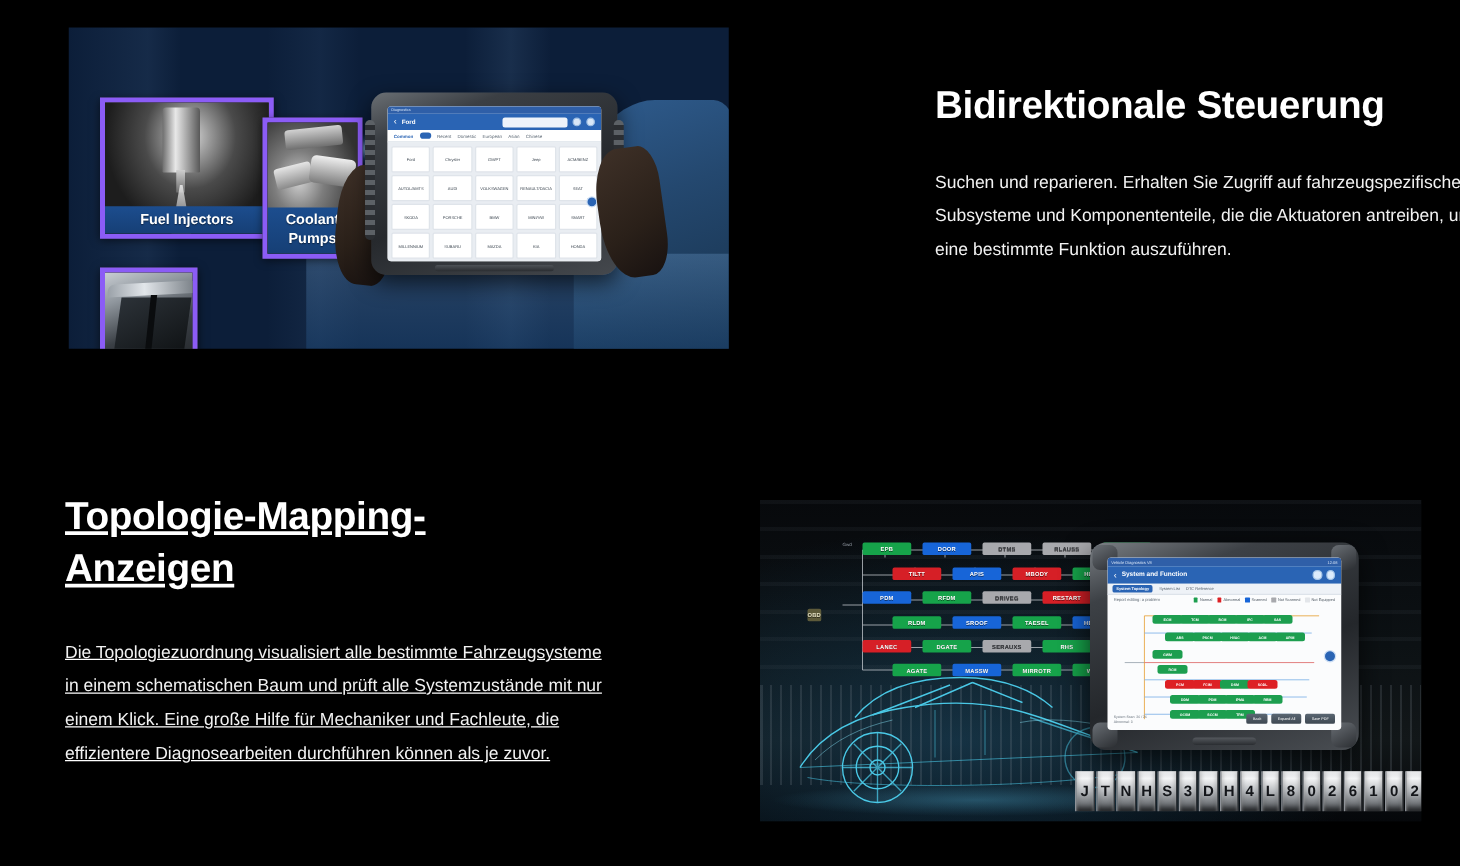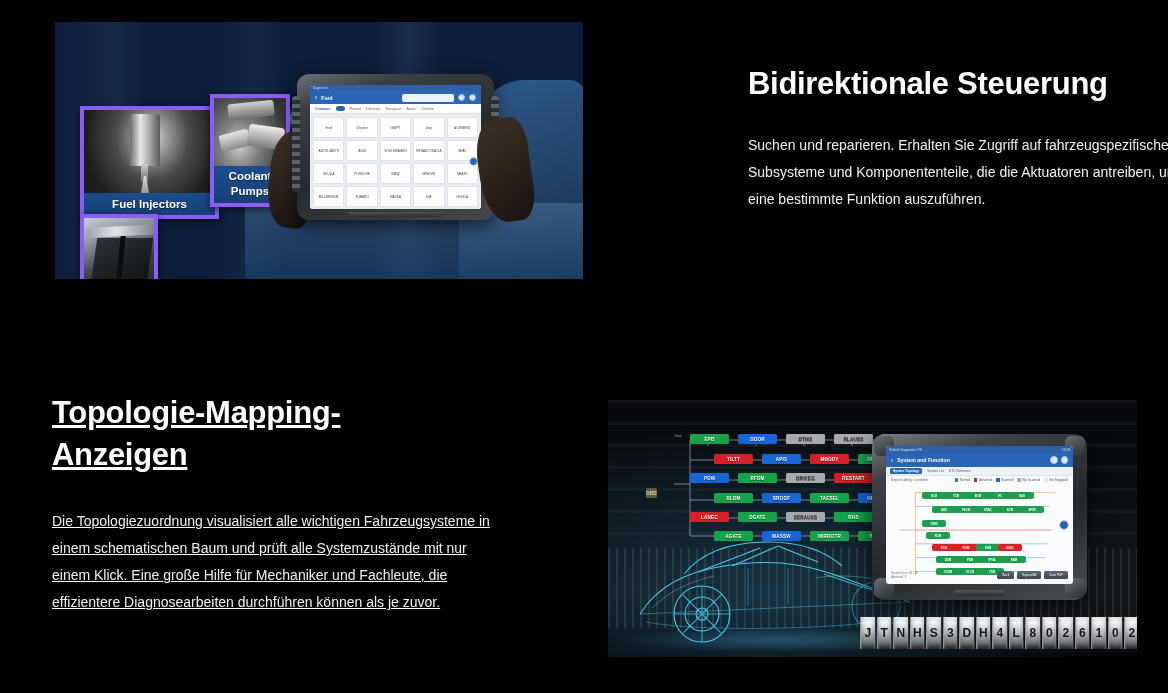--- a/index.html
+++ b/index.html
@@ -83,21 +83,21 @@
   .thumb .pic { position: absolute; inset: 0; }
   .thumb .caption {
     position: absolute; left: 0; right: 0; bottom: 0;
     background: linear-gradient(180deg,#1c4d8e 0%,#163f75 100%);
     color: #fff; font-weight: 700; text-align: center;
     font-size: 11.5px; line-height: 14px; padding: 4px 2px;
     text-shadow: 0 1px 1px rgba(0,0,0,.5);
   }
   .thumb .caption.two-line { line-height: 15px; padding: 3px 2px 4px; }
 
-  #thumb-fuel-injectors { left: 25px; top: 40px; width: 139px; height: 113px; }
+  #thumb-fuel-injectors { left: 25px; top: 12px; width: 139px; height: 113px; }
   #thumb-fuel-injectors .pic {
     background:
       radial-gradient(ellipse at 52% 26%, #d9d9d9 0%, #9a9a9a 16%, #4a4a4a 38%, #1d1d1d 70%),
       linear-gradient(180deg,#3a3a3a,#101010);
   }
   #thumb-fuel-injectors .nozzle {
     position:absolute; left:46px; top:4px; width:30px; height:52px;
     background: linear-gradient(90deg,#6e6e6e,#e8e8e8 35%,#bdbdbd 55%,#585858);
     border-radius: 3px 3px 1px 1px;
   }
@@ -494,21 +494,21 @@
   </div>
 
   <div class="section" id="text-bidirectional">
     <h2 class="heading">Bidirektionale Steuerung</h2>
     <p class="body-copy">Suchen und reparieren. Erhalten Sie Zugriff auf fahrzeugspezifische Subsysteme und Komponententeile, die die Aktuatoren antreiben, um eine bestimmte Funktion auszuführen.</p>
   </div>
 
   <div class="section" id="text-topology">
     <h2 class="heading">Topologie-Mapping-
 Anzeigen</h2>
-    <p class="body-copy">Die Topologiezuordnung visualisiert alle wichtigen Fahrzeugsysteme in einem schematischen Baum und prüft alle Systemzustände mit nur einem Klick. Eine große Hilfe für Mechaniker und Fachleute, die effizientere Diagnosearbeiten durchführen können als je zuvor.</p>
+    <p class="body-copy">Die Topologiezuordnung visualisiert alle bestimmte Fahrzeugsysteme in einem schematischen Baum und prüft alle Systemzustände mit nur einem Klick. Eine große Hilfe für Mechaniker und Fachleute, die effizientere Diagnosearbeiten durchführen können als je zuvor.</p>
   </div>
 
   <div class="section" id="photo-topology">
     <div class="garage-wall"></div>
     <div class="garage-slats"></div>
     <div class="floor-glow"></div>
 
     <svg id="wire-car" viewBox="0 0 300 128">
       <g fill="none" stroke="#4fd6f5" stroke-width="1.1" opacity=".92">
         <path d="M12 92 C28 66 56 50 96 44 C132 38 168 40 198 50 C224 58 252 70 282 80"></path>

